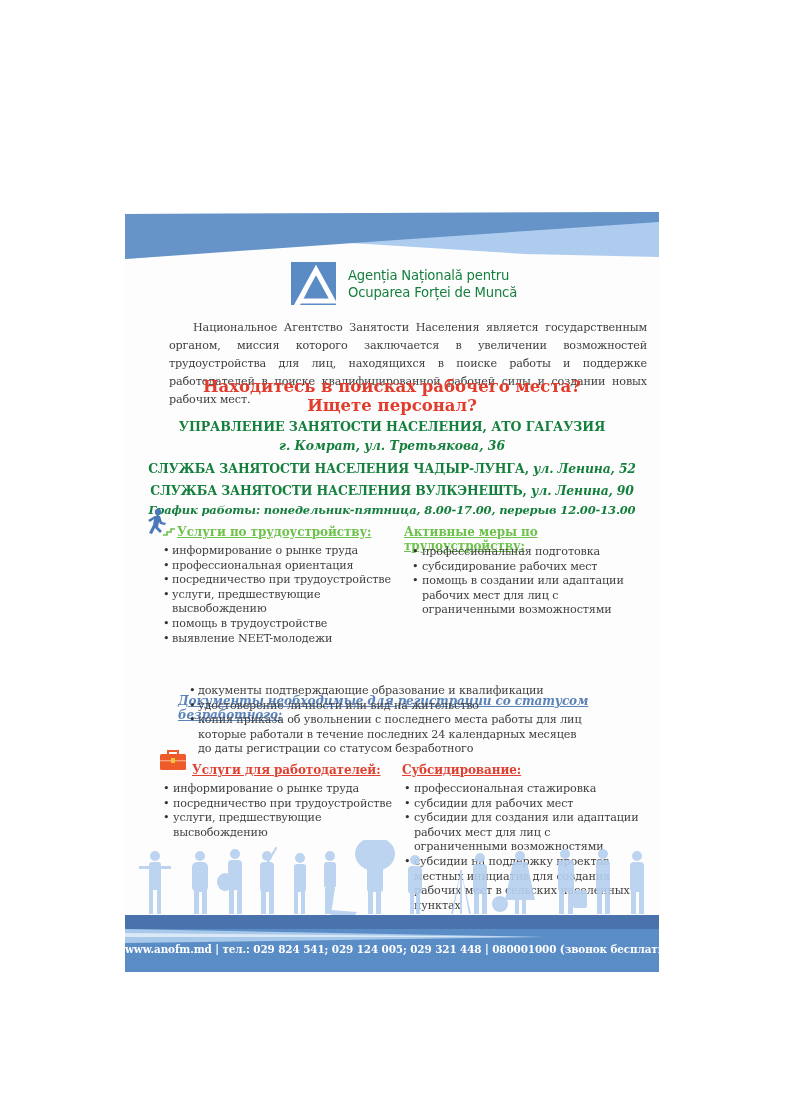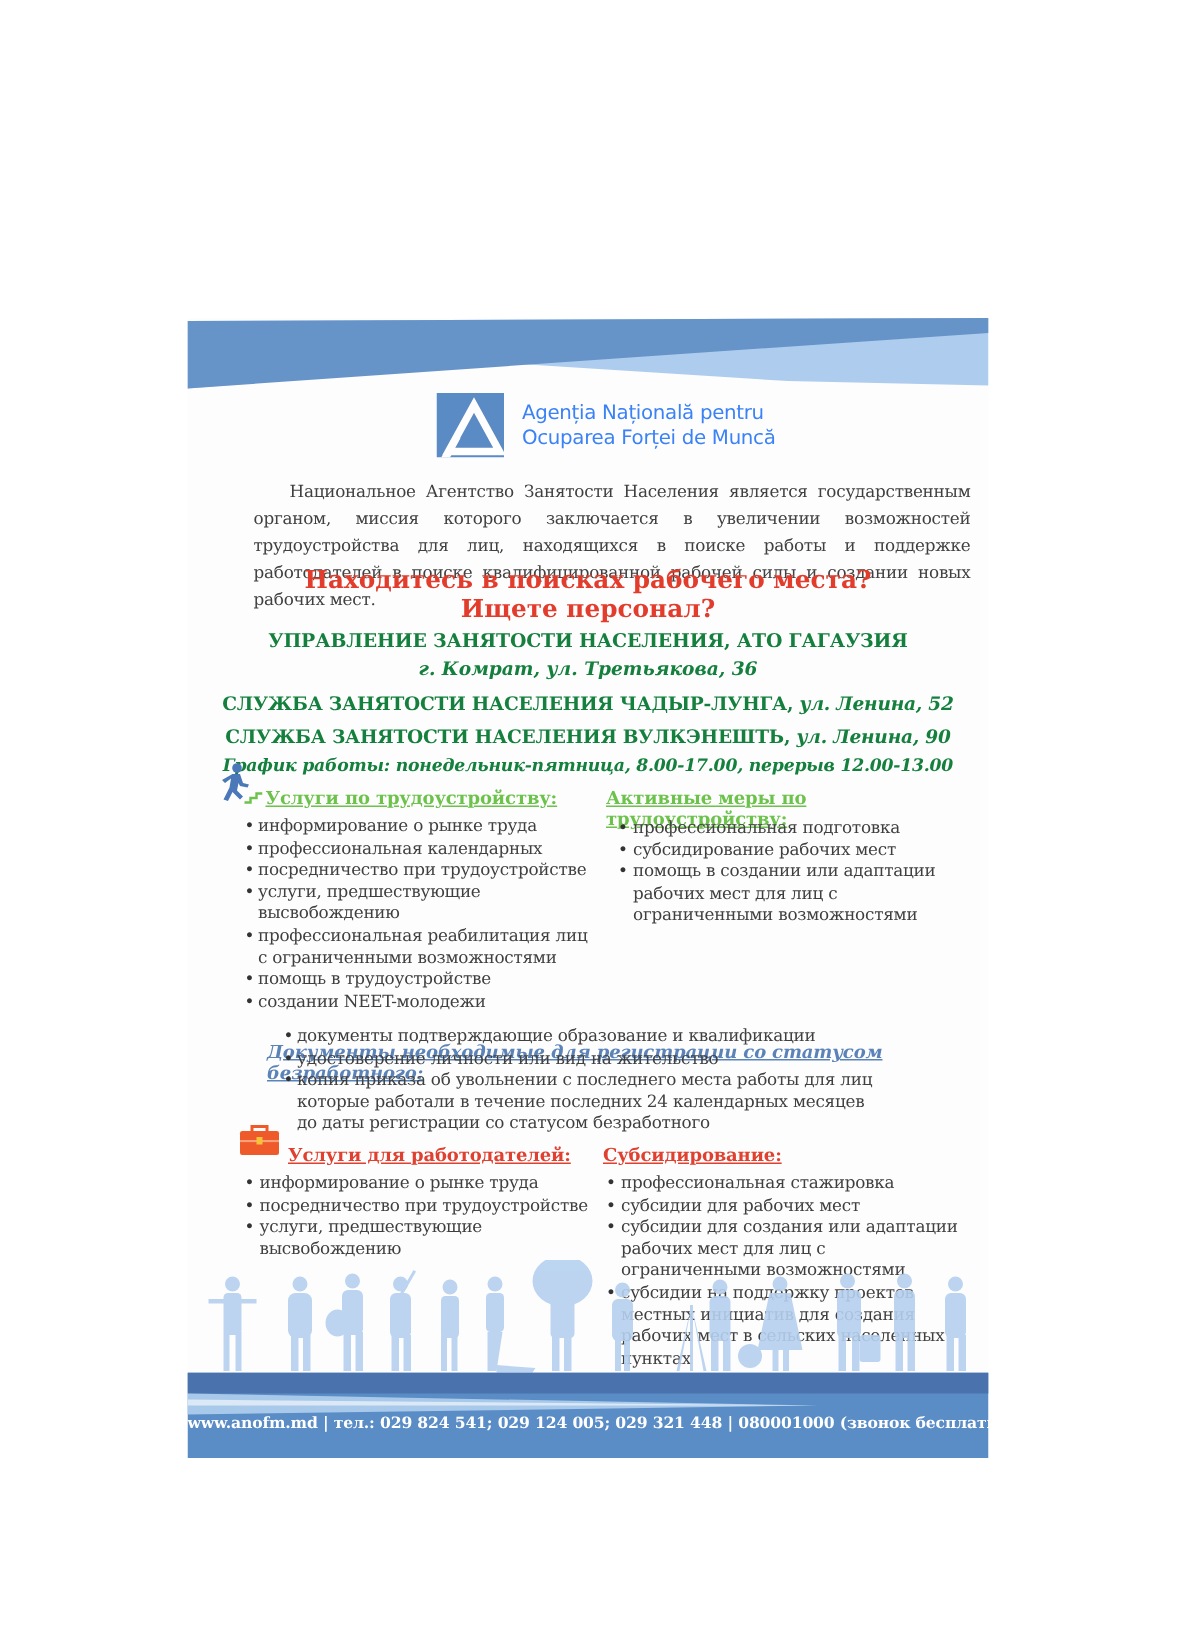--- a/index.html
+++ b/index.html
@@ -21,21 +21,21 @@
     .header-wedge { position: absolute; left: 0; top: 0; width: 534px; height: 60px; }
     
     .logo {
       position: absolute; left: 166px; top: 50px;
       display: flex; align-items: center;
     }
     .logo-mark { width: 45px; height: 43px; display: block; }
     .logo-text {
       margin-left: 12px;
       font-family: "DejaVu Sans", "Liberation Sans", sans-serif;
-      color: #3b82f6;
+      color: #15803d;
       font-size: 13.2px;
       line-height: 17px;
       letter-spacing: -0.2px;
     }
     .intro {
       position: absolute; left: 32px; top: 95px; width: 478px;
       font-size: 11.2px; line-height: 18px;
       text-align: justify;
       text-indent: 24px;
       color: #404040;
@@ -131,26 +131,25 @@
   <div class="center-blue schedule">График работы: понедельник-пятница, 8.00-17.00, перерыв 12.00-13.00</div>
 
   <svg class="icon" style="left:20px;top:296px;width:30px;height:28px" viewBox="0 0 30 28">
     <circle cx="13" cy="4" r="3.2" fill="#4a78b8"></circle>
     <path d="M10 8 L15 8 L17 14 L21 15 L20 17 L15 16 L14 14 L13 19 L17 23 L15 25 L10 20 L7 26 L4 25 L8 17 L9 11 L5 14 L3 12 Z" fill="#4a78b8"></path>
     <polyline points="18,27 22,27 22,24 26,24 26,21 30,21" fill="none" stroke="#6cc24a" stroke-width="1.6"></polyline>
   </svg>
   <div class="section-title green" style="left:52px;top:313px">Услуги по трудоустройству:</div>
   <ul class="bullets" style="left:38px;top:332px;width:235px">
     <li>информирование о рынке труда</li>
-    <li>профессиональная календарных</li>
+    <li>профессиональная ориентация</li>
     <li>посредничество при трудоустройстве</li>
     <li>услуги, предшествующие высвобождению</li>
-    <li>профессиональная реабилитация лиц с ограниченными возможностями</li>
     <li>помощь в трудоустройстве</li>
-    <li>создании NEET-молодежи</li>
+    <li>выявление NEET-молодежи</li>
   </ul>
 
   <div class="section-title green" style="left:279px;top:313px">Активные меры по трудоустройству:</div>
   <ul class="bullets wide" style="left:287px;top:333px;width:225px">
     <li>профессиональная подготовка</li>
     <li>субсидирование рабочих мест</li>
     <li>помощь в создании или адаптации рабочих мест для лиц с ограниченными возможностями</li>
   </ul>
 
   <div class="section-title blue-it" style="left:53px;top:455px">Документы необходимые для регистрации со статусом безработного:</div>

